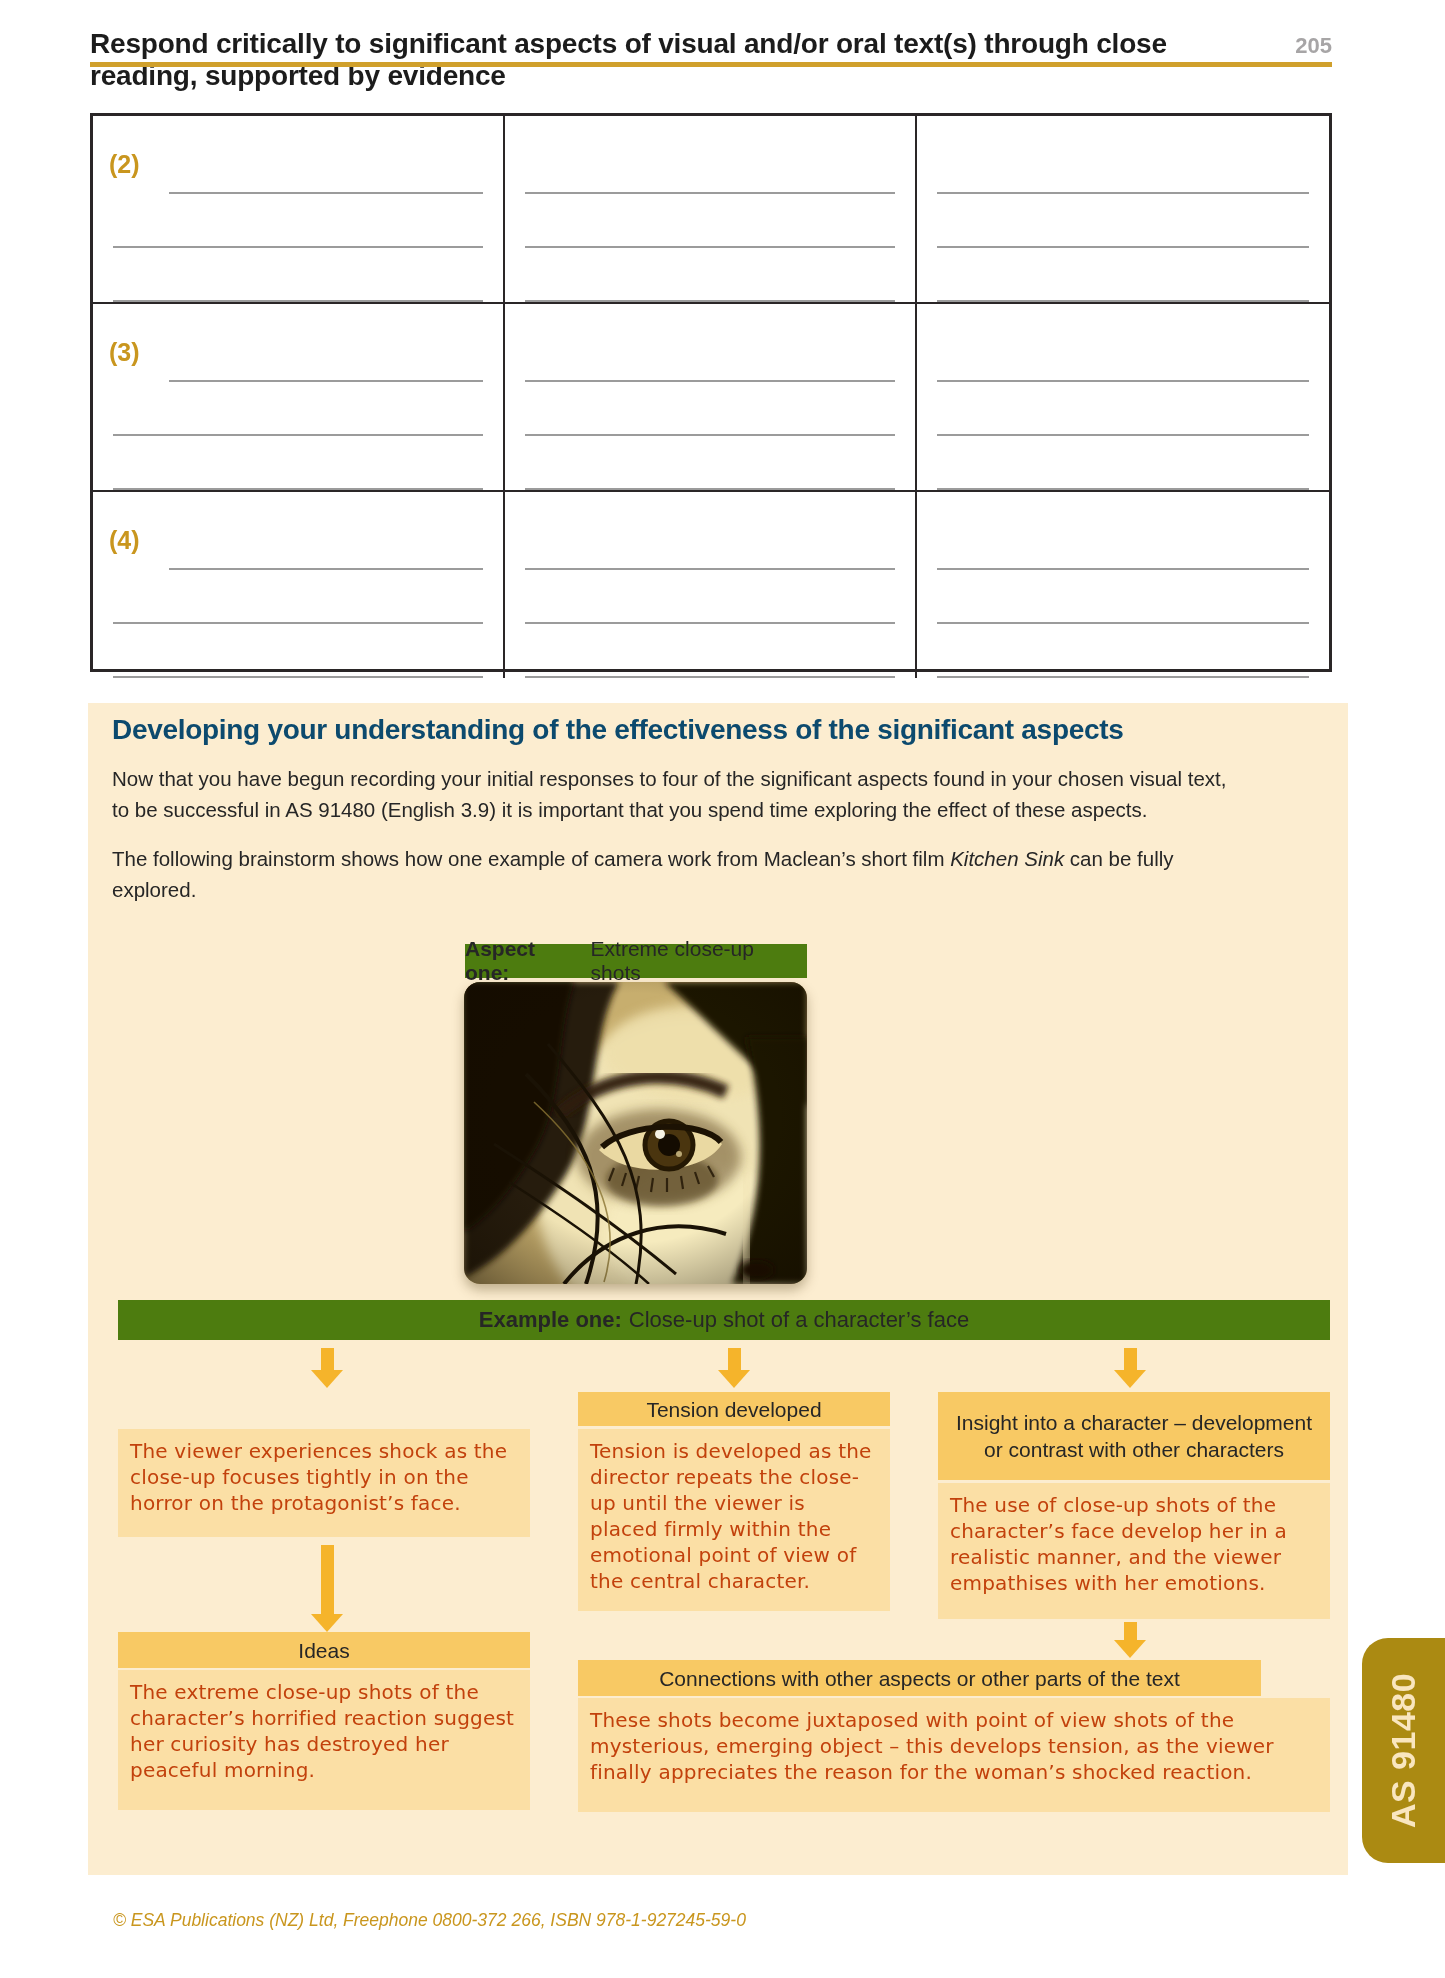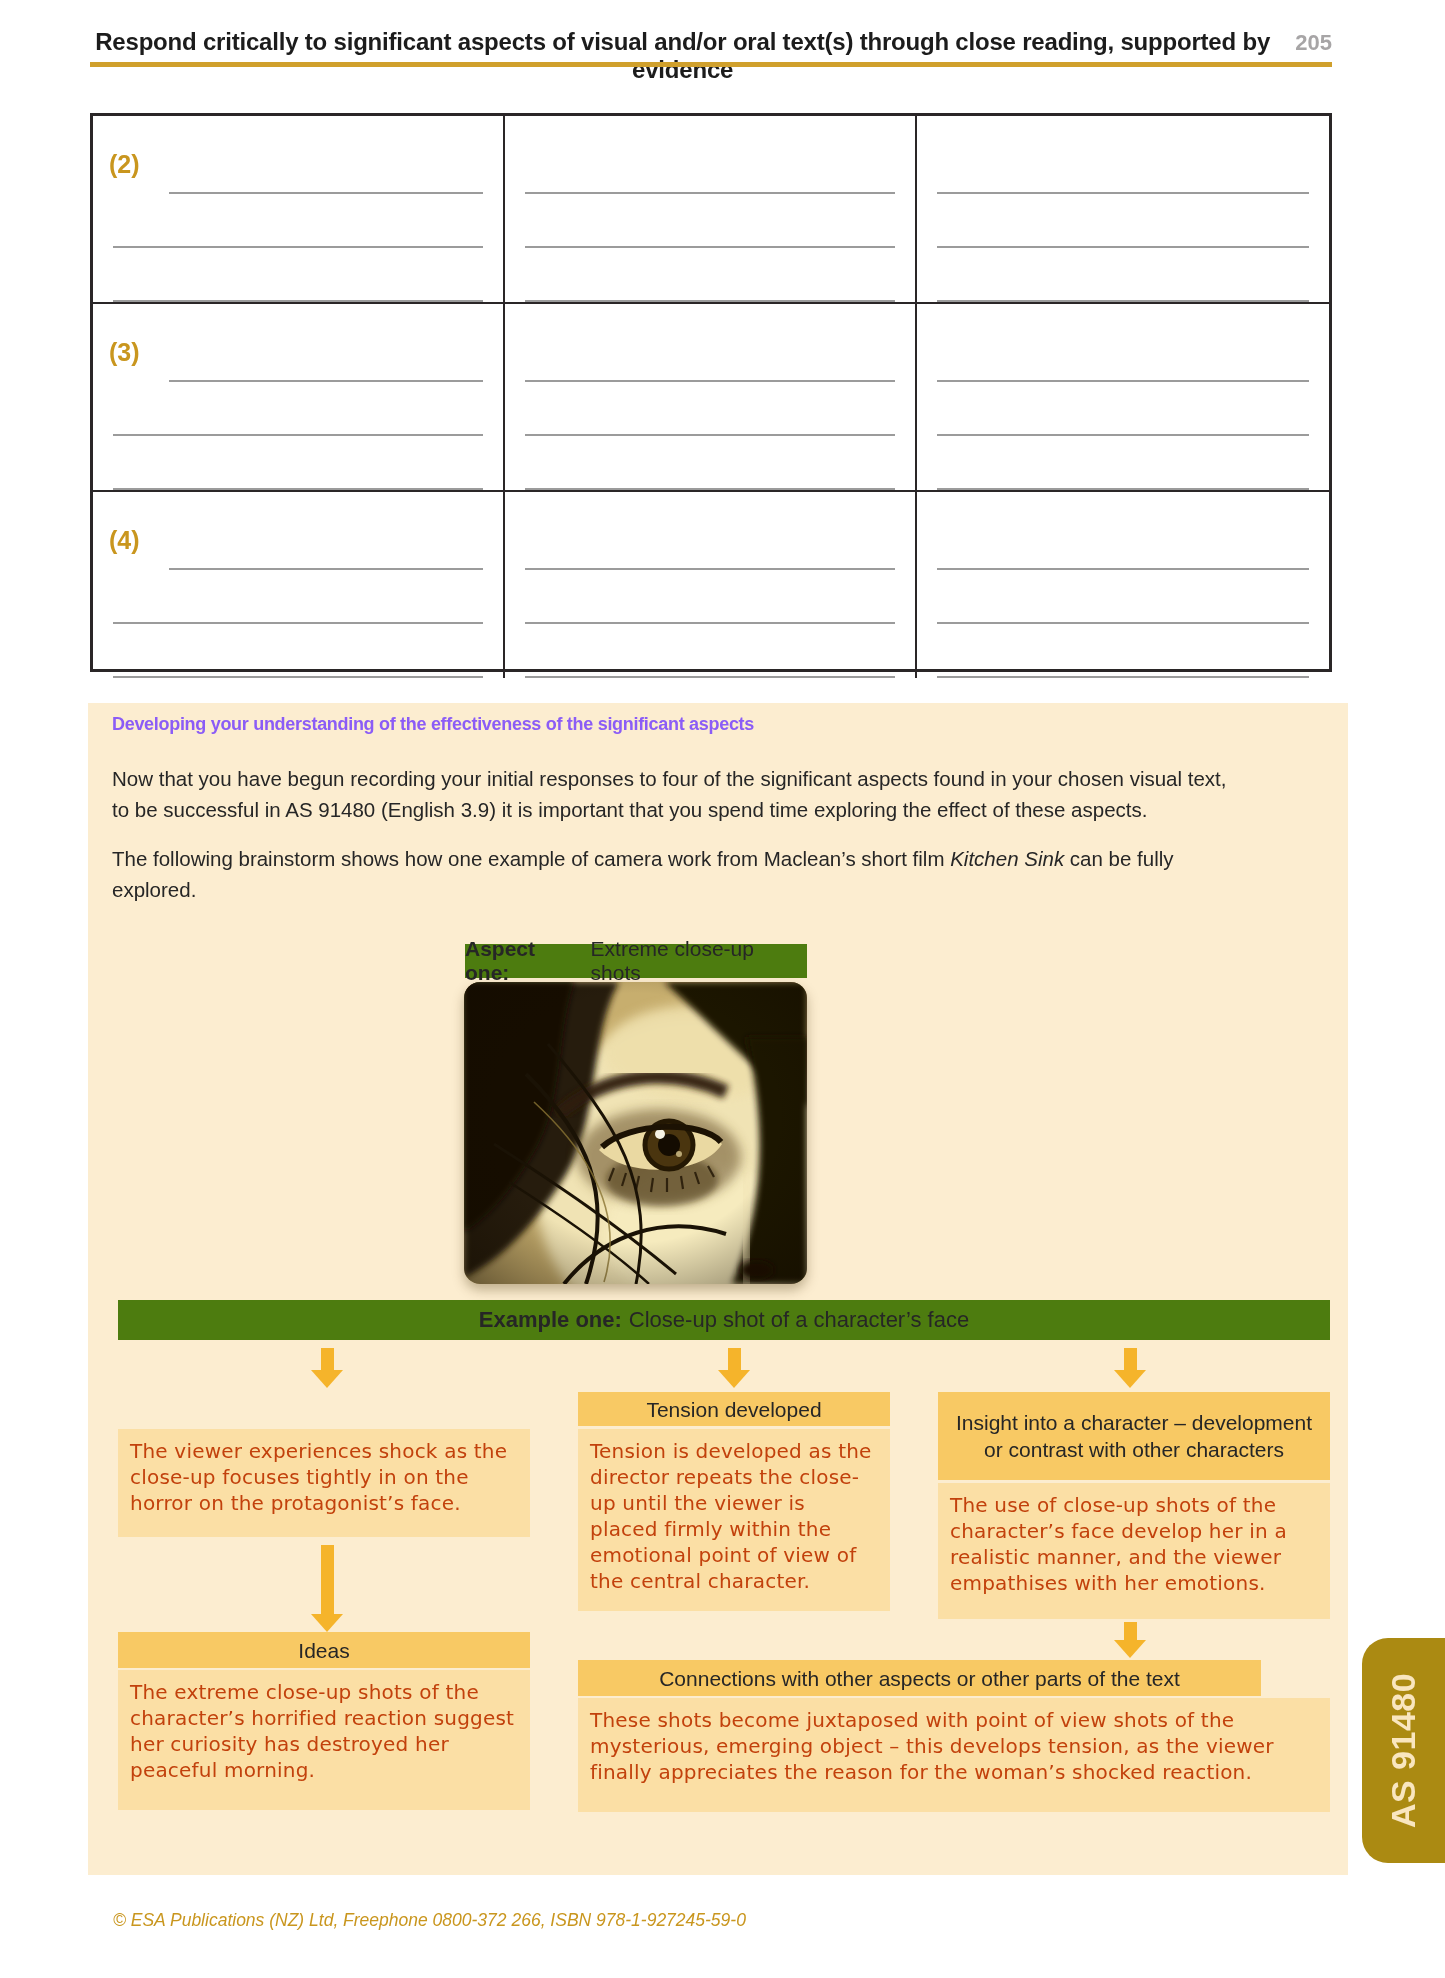--- a/index.html
+++ b/index.html
@@ -2,40 +2,40 @@
 <html><head>
 <meta charset="utf-8">
 <style>
   html,body{margin:0;padding:0;background:#ffffff;}
   .page{position:relative;width:1445px;height:1978px;background:#ffffff;overflow:hidden;
         font-family:"Liberation Sans", sans-serif;color:#232323;}
 
   
   .hdr-row{position:absolute;left:90px;top:28px;width:1242px;display:flex;
            justify-content:flex-end;align-items:baseline;gap:20px;}
-  .hdr-title{font-weight:bold;font-size:24px;letter-spacing:-0.2px;color:#1c1c1c;text-align:center;}
+  .hdr-title{font-weight:bold;font-size:28px;letter-spacing:-0.2px;color:#1c1c1c;}
   .hdr-num{font-weight:bold;font-size:22px;color:#a7a5a6;}
   .hdr-rule{position:absolute;left:90px;top:62px;width:1242px;height:5px;background:#d0a02c;}
 
   
   .rtable{position:absolute;left:90px;top:113px;width:1242px;height:559px;
           border:3px solid #2a2627;box-sizing:border-box;
           display:grid;grid-template-columns:1fr 1fr 1fr;grid-template-rows:1fr 1fr 1fr;}
   .cell{border-right:2px solid #2a2627;border-bottom:2px solid #2a2627;
         box-sizing:border-box;position:relative;padding:24px 20px 0 20px;}
   .cell.lastcol{border-right:none;}
   .cell.lastrow{border-bottom:none;}
   .wline{height:52px;border-bottom:2px solid #9b9b9b;}
   .wline.short{margin-left:56px;}
   .cell-label{position:absolute;left:16px;top:34px;font-weight:bold;font-size:25px;color:#c9961e;}
 
   
   .panel{position:absolute;left:88px;top:703px;width:1260px;height:1172px;background:#fcedd0;}
   .sec-heading{position:absolute;left:112px;top:714px;width:1200px;
-               font-weight:bold;font-size:18px;letter-spacing:-0.3px;color:#8b5cf6;}
+               font-weight:bold;font-size:28px;letter-spacing:-0.3px;color:#0c4a6e;}
   .para{position:absolute;left:112px;width:1120px;font-size:20.5px;line-height:31px;color:#262626;}
   .p1{top:763px;}
   .p2{top:843px;}
   .ital{font-style:italic;}
 
   
   .banner{position:absolute;background:#4d7c0f;display:flex;align-items:center;
           justify-content:center;font-size:21px;color:#262626;}
   .banner b{margin-right:7px;}
   .aspect-banner{left:465px;top:944px;width:342px;height:34px;}

